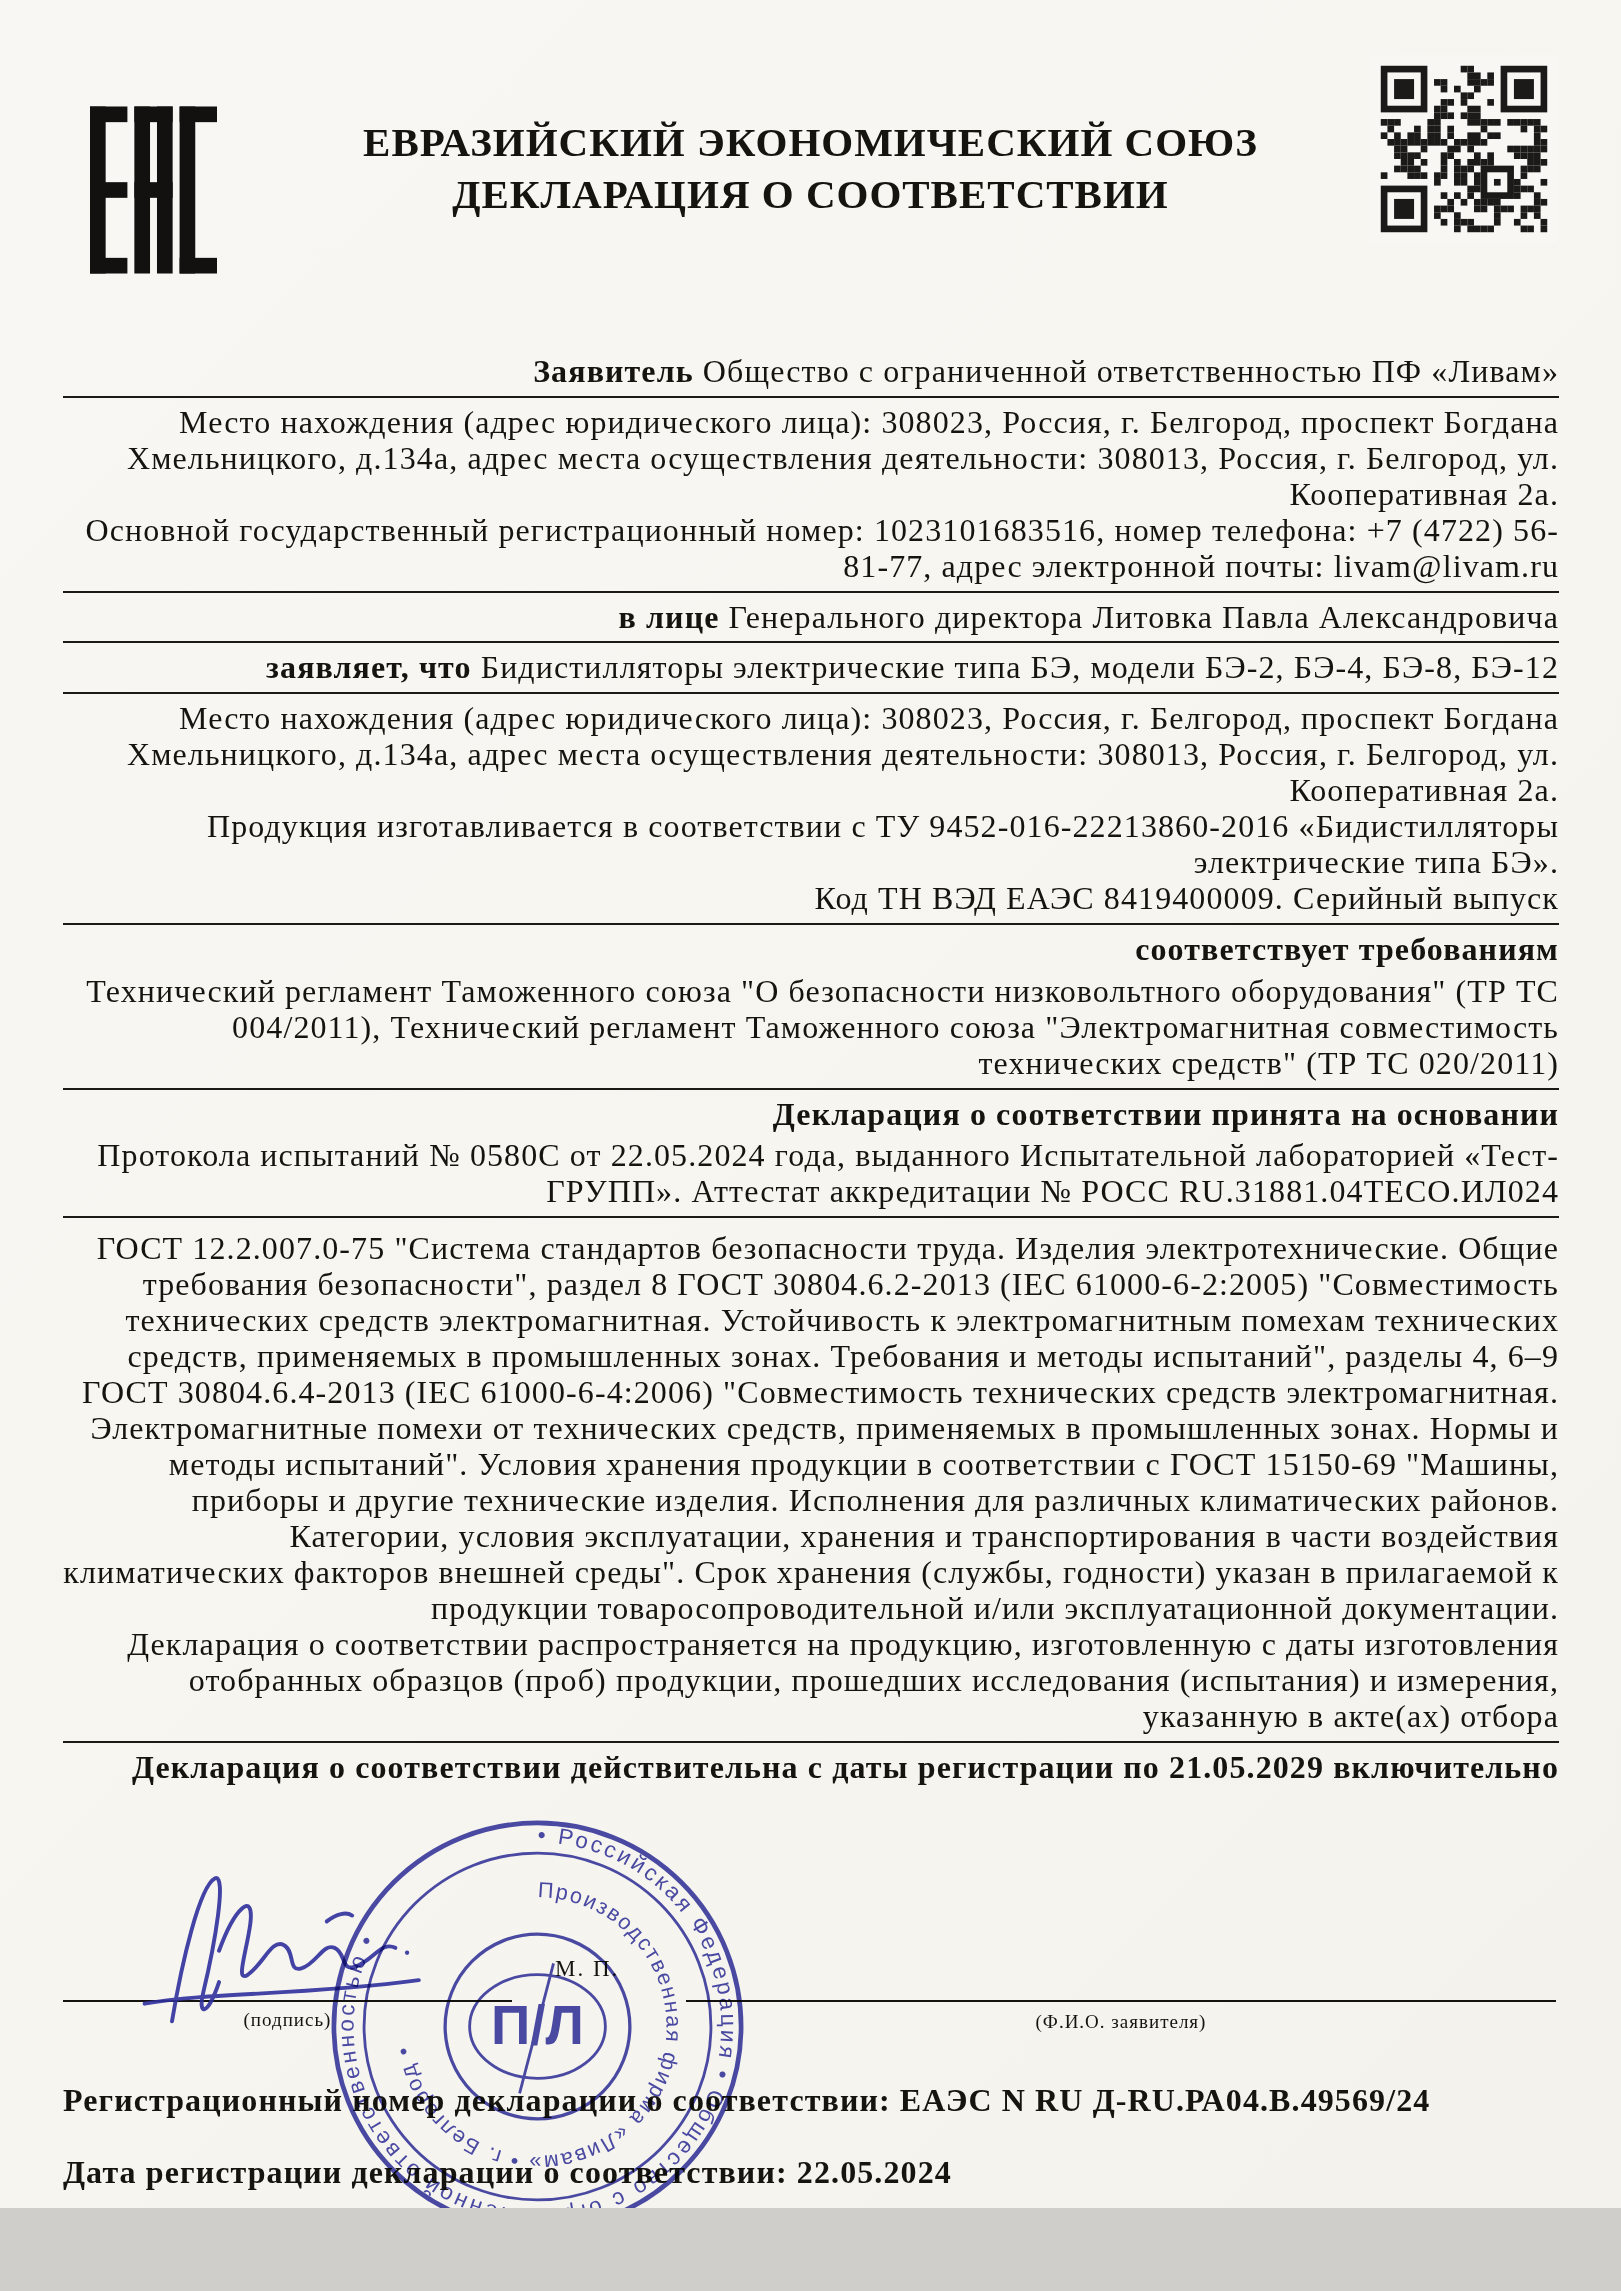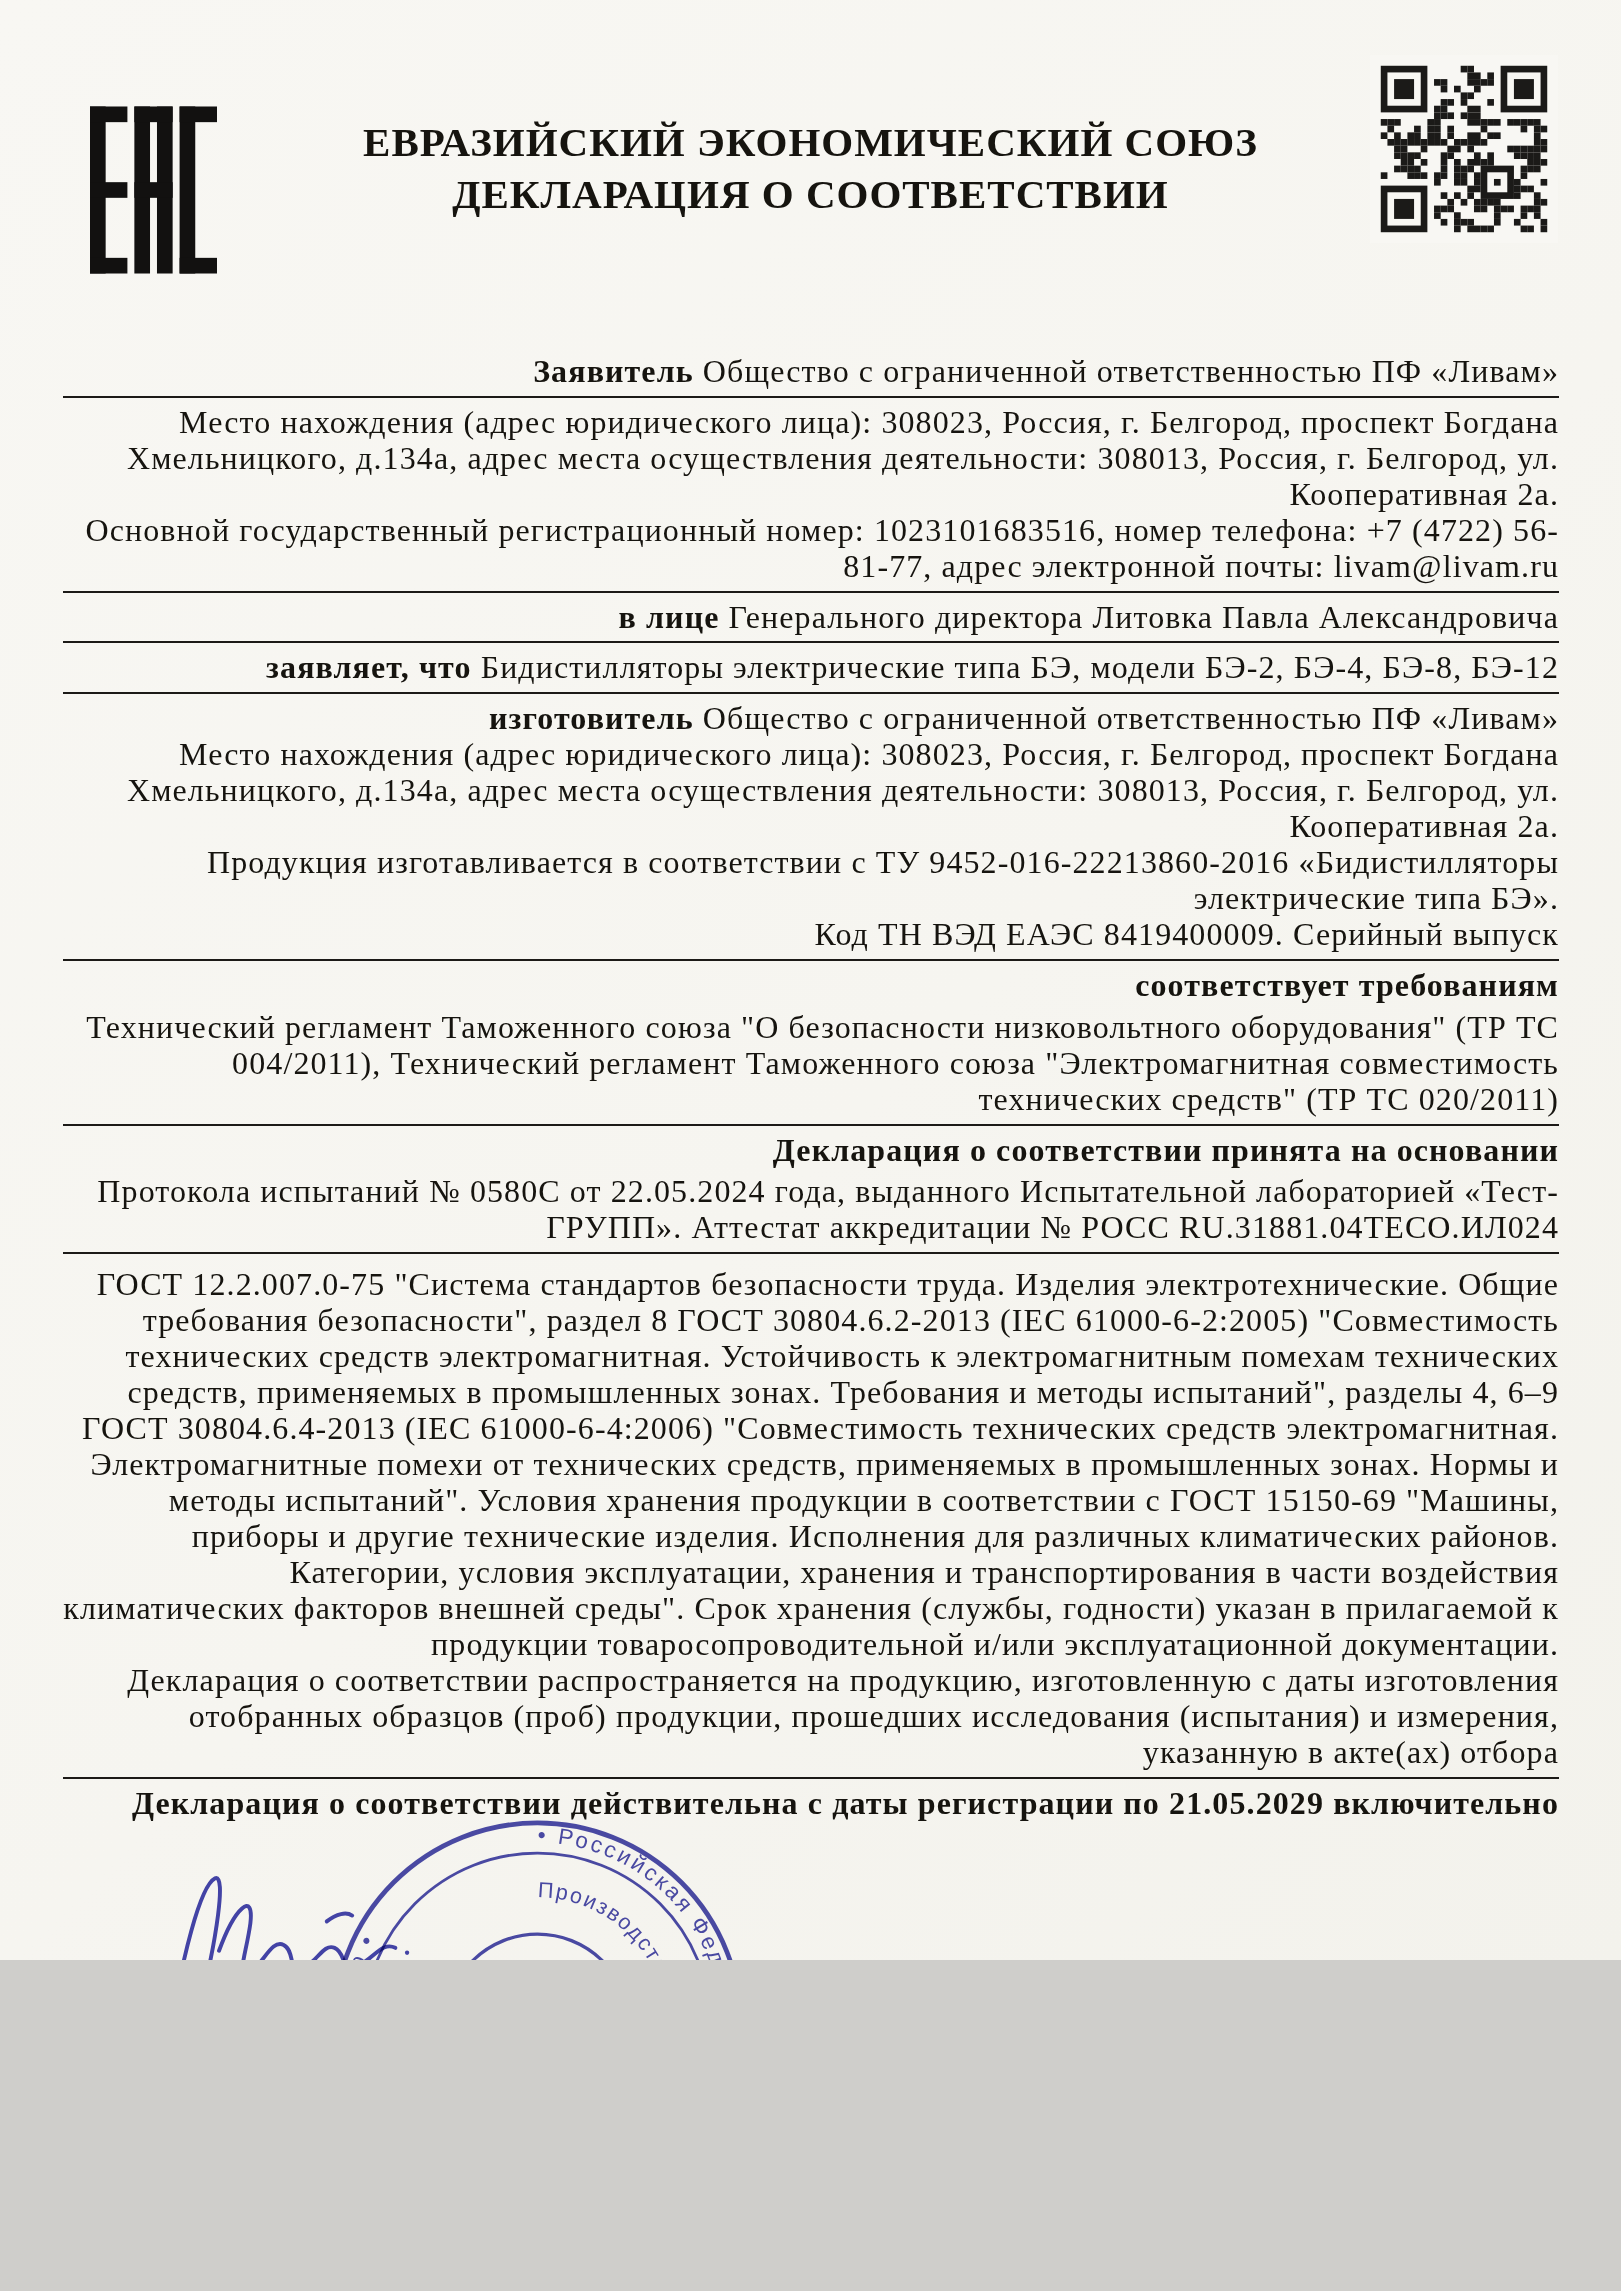--- a/index.html
+++ b/index.html
@@ -1,17 +1,17 @@
 <!DOCTYPE html>
 <html lang="ru"><head>
 <meta charset="utf-8">
 <style>
   html,body{margin:0;padding:0;background:#cfcecb;}
   .page{
-    position:relative;width:1621px;height:1960px;margin:0 auto;
+    position:relative;width:1621px;height:2208px;margin:0 auto;
     background:linear-gradient(135deg,#f8f7f3 0%,#f6f5f0 55%,#f3f2ec 100%);
     font-family:"Liberation Serif","DejaVu Serif",serif;
     color:#16140f;overflow:hidden;
   }
   
   .eac{position:absolute;left:90px;top:96px;width:127px;height:188px;}
   
   .qr{position:absolute;left:1370px;top:55px;width:188px;height:188px;}
   
   .titles{position:absolute;top:116px;left:0;width:100%;text-align:center;
@@ -291,21 +291,20 @@
     <p class="blk">Место нахождения (адрес юридического лица): 308023, Россия, г. Белгород, проспект Богдана Хмельницкого, д.134а, адрес места осуществления деятельности: 308013, Россия, г. Белгород, ул. Кооперативная 2а.</p>
     <p class="blk">Основной государственный регистрационный номер: 1023101683516, номер телефона: +7 (4722) 56-81-77, адрес электронной почты: livam@livam.ru</p>
     <hr class="rule">
 
     <p class="blk"><span class="lbl">в лице</span> <span>Генерального директора Литовка Павла Александровича</span></p>
     <hr class="rule">
 
     <p class="blk"><span class="lbl">заявляет, что</span> <span>Бидистилляторы электрические типа БЭ, модели БЭ-2, БЭ-4, БЭ-8, БЭ-12</span></p>
     <hr class="rule">
 
-    <p class="blk"><span class="lbl">изготовитель</span> <span>Общество с ограниченной ответственностью ПФ «Ливам»</span></p>
     <p class="blk">Место нахождения (адрес юридического лица): 308023, Россия, г. Белгород, проспект Богдана Хмельницкого, д.134а, адрес места осуществления деятельности: 308013, Россия, г. Белгород, ул. Кооперативная 2а.</p>
     <p class="blk">Продукция изготавливается в соответствии с ТУ 9452-016-22213860-2016 «Бидистилляторы электрические типа БЭ».</p>
     <p class="blk">Код ТН ВЭД ЕАЭС 8419400009. Серийный выпуск</p>
     <hr class="rule">
 
     <p class="blk lbl">соответствует требованиям</p>
     <div class="gap-s"></div>
     <p class="blk">Технический регламент Таможенного союза "О безопасности низковольтного оборудования" (ТР ТС 004/2011), Технический регламент Таможенного союза "Электромагнитная совместимость технических средств" (ТР ТС 020/2011)</p>
     <hr class="rule">
 

